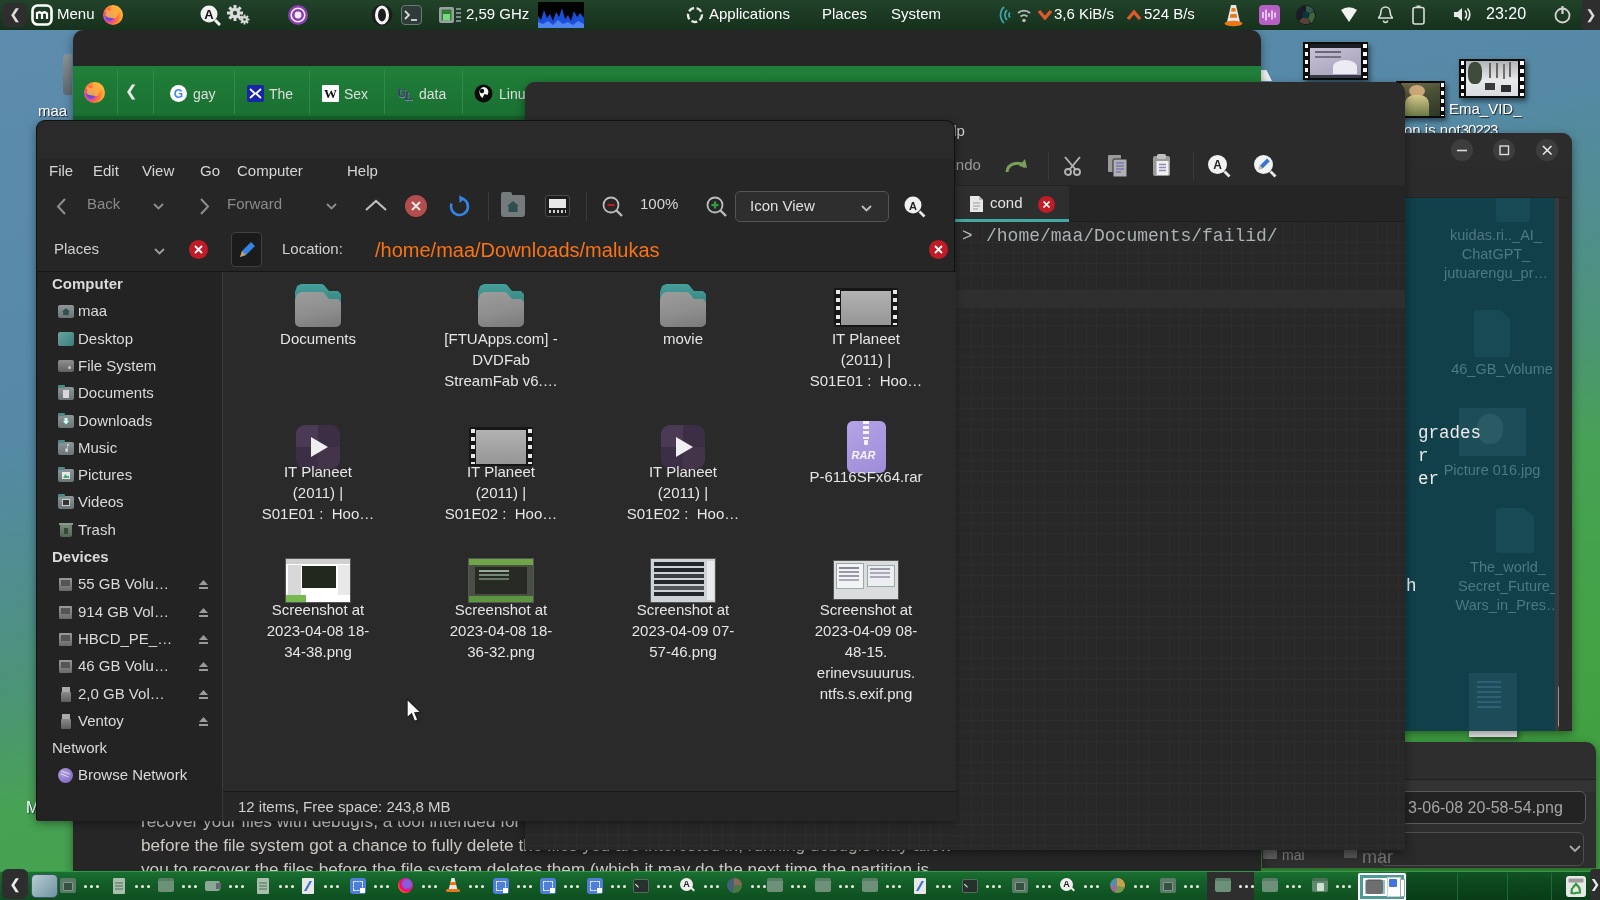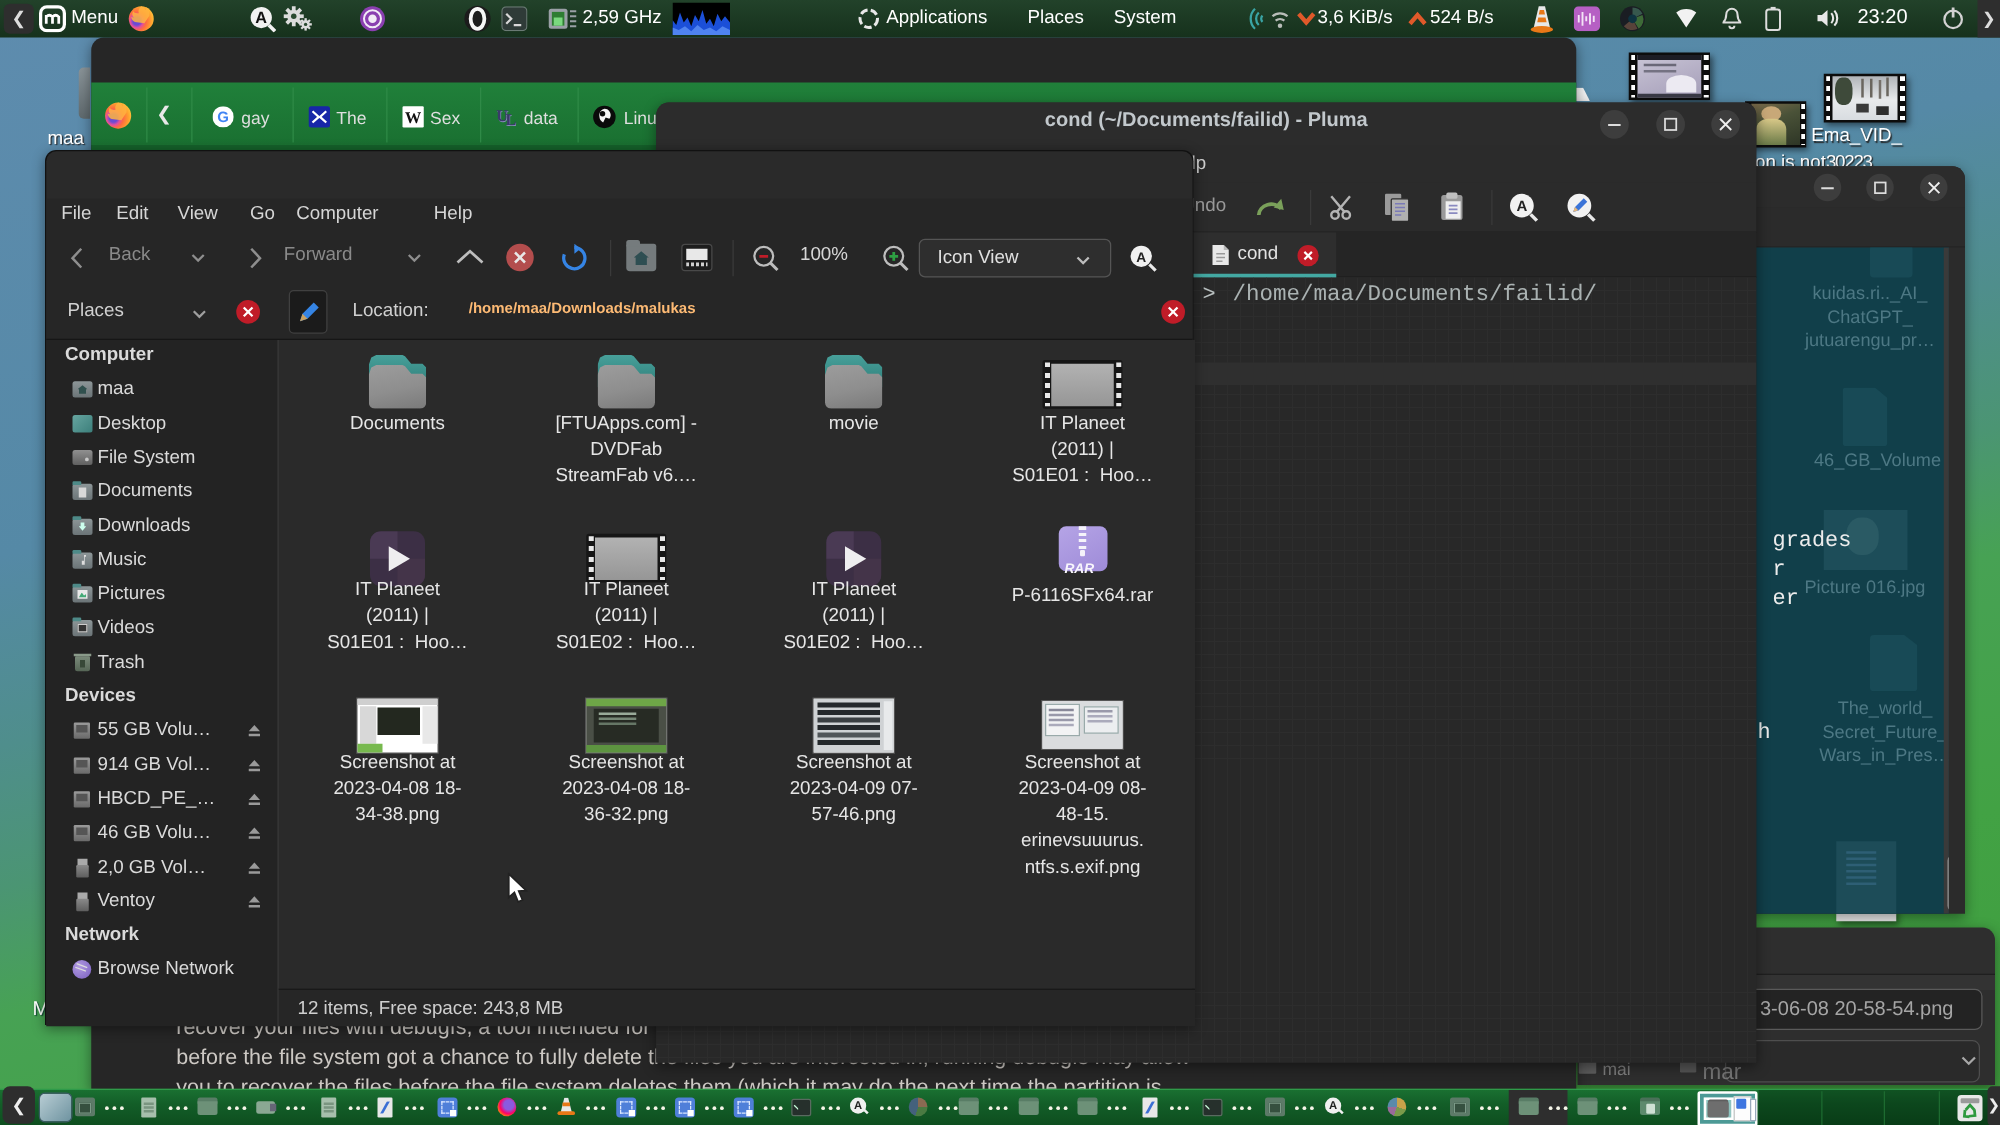--- a/index.html
+++ b/index.html
@@ -169,38 +169,20 @@
     before the file system got a chance to fully delete the files you are interested in, running debugfs may allow<br>
     you to recover the files before the file system deletes them (which it may do the next time the partition is
   </div>
 </div>
 
 <div id="term" class="win"></div>
 
 <div id="dlg" class="win"></div>
 
 <div id="pluma" class="win" style="left:525px;top:82px;width:880px;height:768px;border-radius:10px 10px 0 0;background:#2b2b2b;">
-  <div class="tbar" style="height:34px;border-radius:10px 10px 0 0;background:#2c2c2c;">
-    <div class="ttl" style="top:6px;font-size:16px;color:#c2c8cc;">cond (~/Documents/failid) - Pluma</div>
-    <div class="wbtn" style="left:755px;top:6px;width:23px;height:23px;">
-        <svg width="23" height="23">
-          <line x1="6.5" y1="12" x2="16.5" y2="12" stroke="#ddd" stroke-width="1.6"></line>
-        </svg>
-      </div>
-    <div class="wbtn" style="left:800px;top:6px;width:23px;height:23px;">
-        <svg width="23" height="23">
-          <rect x="7" y="7" width="9" height="9" fill="none" stroke="#ddd" stroke-width="1.4"></rect>
-        </svg>
-      </div>
-    <div class="wbtn" style="left:844px;top:6px;width:23px;height:23px;">
-        <svg width="23" height="23">
-          <path d="M7 7 l9 9 M16 7 l-9 9" stroke="#eee" stroke-width="1.5"></path>
-        </svg>
-      </div>
-  </div>
 
   <div class="abs" style="left:0;top:34px;width:100%;height:30px;background:#2b2b2b;color:#d0d0d0;font-size:15px;">
     <span class="abs" style="left:14px;top:6px;">File</span>
       <span class="abs" style="left:60px;top:6px;">Edit</span>
       <span class="abs" style="left:108px;top:6px;">View</span>
       <span class="abs" style="left:163px;top:6px;">Search</span>
       <span class="abs" style="left:230px;top:6px;">Tools</span>
       <span class="abs" style="left:292px;top:6px;">Documents</span>
       <span class="abs" style="left:409px;top:6px;">Help</span>
   </div>
@@ -348,21 +330,21 @@
     <div class="abs" style="left:152px;top:12px;width:19px;height:19px;border-radius:50%;background:#c01c28;"><svg width="19" height="19">
           <path d="M6 6 l7 7 M13 6 l-7 7" stroke="#fff" stroke-width="1.8"></path>
         </svg></div>
     <div class="abs" style="left:194px;top:4px;width:31px;height:35px;background:#1b1b1b;border:1px solid #404040;border-radius:4px;">
         <svg class="abs" style="left:5px;top:7px;" width="20" height="20" viewBox="0 0 20 20">
           <path d="M3 17 l2-6 l9-9 l4 4 l-9 9z" fill="#3584e4"></path>
           <path d="M3 17 l2-6 l4 4z" fill="#c8a060"></path>
         </svg>
       </div>
     <span class="abs" style="left:245px;top:12px;color:#d0d0d0;font-size:15px;">Location:</span>
-    <span class="abs" style="left:338px;top:11px;color:#fdba74;font-size:12px;font-weight:bold;">/home/maa/Downloads/malukas</span>
+    <span class="abs" style="left:338px;top:11px;color:#f97316;font-size:20px;">/home/maa/Downloads/malukas</span>
     <div class="abs" style="left:892px;top:12px;width:19px;height:19px;border-radius:50%;background:#c01c28;"><svg width="19" height="19">
           <path d="M6 6 l7 7 M13 6 l-7 7" stroke="#fff" stroke-width="1.8"></path>
         </svg></div>
   </div>
 
   <div id="sidebar" class="abs" style="left:0;top:151px;width:186px;height:549px;background:#232323;border-right:1px solid #3a3a3a;color:#dadada;font-size:15px;">
       <div style="position:absolute;left:15px;top:3px;font-weight:bold;">Computer</div>
       <div style="position:absolute;left:21px;top:31.3px;width:16px;height:16px;">
         <div style="position:absolute;width:16px;height:13px;top:2px;background:linear-gradient(#8d9698,#6b7477);border-radius:2px;"></div>
         <div style="position:absolute;left:4px;top:5px;width:8px;height:7px;background:#30504e;clip-path:polygon(50% 0,100% 45%,85% 45%,85% 100%,15% 100%,15% 45%,0 45%);"></div>
@@ -462,21 +444,21 @@
       </svg>
       <div style="position:absolute;left:21px;top:440.8000000000001px;width:16px;height:16px;">
         <div style="position:absolute;left:4px;top:1px;width:8px;height:6px;background:#aaa;"></div>
         <div style="position:absolute;left:3px;top:6px;width:10px;height:10px;background:linear-gradient(#8a8a8a,#5e5e5e);border-radius:1px;"></div>
       </div>
       <div style="position:absolute;left:41px;top:439.8000000000001px;">Ventoy</div>
       <svg style="position:absolute;left:160px;top:442.8000000000001px;" width="13" height="12">
         <path d="M2 7 l4.5-5 l4.5 5z" fill="#9a9a9a"></path>
         <rect x="2" y="9" width="9" height="2" fill="#9a9a9a"></rect>
       </svg>
-      <div style="position:absolute;left:15px;top:467.10000000000014px;font-weight:bold;text-align:center;">Network</div>
+      <div style="position:absolute;left:15px;top:467.10000000000014px;font-weight:normal;text-align:center;">Network</div>
       <div style="position:absolute;left:21px;top:495.40000000000015px;width:16px;height:16px;">
         <div style="position:absolute;width:15px;height:15px;top:1px;border-radius:50%;background:radial-gradient(circle at 35% 35%,#b09ae0,#7a5fc0);"></div>
         <div style="position:absolute;left:3px;top:5px;width:9px;height:1.2px;background:#ddd;transform:rotate(20deg);box-shadow:0 3px 0 #ddd;"></div>
       </div>
       <div style="position:absolute;left:41px;top:494.40000000000015px;">Browse Network</div>
     </div>
 
   <div id="files" class="abs" style="left:187px;top:151px;width:732px;height:519px;background:#2a2a2a;">
       <div style="position:absolute;left:71px;top:12px;width:46px;height:43px;">
         <div style="position:absolute;left:0;top:0;width:46px;height:26px;background:linear-gradient(#47a09a,#2e7d78);clip-path:polygon(0 8px,2px 2px,6px 0,27px 0,29px 1px,34px 7px,43px 7px,46px 10px,46px 100%,0 100%);"></div>
@@ -507,21 +489,21 @@
       <div style="position:absolute;left:245px;top:155px;width:64px;height:39px;background:#161616;border-radius:2px;">
         <div style="position:absolute;left:7px;top:2.5px;width:50px;height:34px;background:linear-gradient(#b2b2b2,#969696);"></div>
         <div style="position:absolute;left:1.5px;top:2px;width:4px;height:35px;background:repeating-linear-gradient(#e8e8e8 0 4px,#161616 4px 8.2px);"></div>
         <div style="position:absolute;left:58.5px;top:2px;width:4px;height:35px;background:repeating-linear-gradient(#e8e8e8 0 4px,#161616 4px 8.2px);"></div>
       </div>
       <div style="position:absolute;left:437px;top:153px;width:44px;height:44px;background:#3c2f45;border-radius:9px;overflow:hidden;">
         <div style="position:absolute;left:0;top:0;width:22px;height:22px;background:#4a3a54;"></div>
         <div style="position:absolute;left:22px;top:22px;width:22px;height:22px;background:#443449;"></div>
         <div style="position:absolute;left:15px;top:12px;width:0;height:0;border-left:17px solid #efeef0;border-top:10.5px solid transparent;border-bottom:10.5px solid transparent;"></div>
       </div>
-      <div style="position:absolute;left:622.5px;top:149px;width:39px;height:36px;background:linear-gradient(150deg,#b5a4e6,#9e8bd8);border-radius:6px;">
+      <div style="position:absolute;left:622.5px;top:149px;width:39px;height:52px;background:linear-gradient(150deg,#b5a4e6,#9e8bd8);border-radius:6px;">
         <div style="position:absolute;left:16.5px;top:0;width:6px;height:20px;background:repeating-linear-gradient(#f5f3fa 0 2.6px,rgba(0,0,0,0) 2.6px 5.2px);"></div>
         <div style="position:absolute;left:17.5px;top:19px;width:4px;height:5px;background:#f5f3fa;border-radius:1px;"></div>
         <div style="position:absolute;left:5px;top:28px;font:italic bold 11px 'Liberation Sans';color:#f8f6fc;">RAR</div>
       </div>
       <div style="position:absolute;left:19px;top:189px;width:150px;text-align:center;color:#e6e6e6;font-size:15px;line-height:21px;">IT Planeet<br>(2011)&nbsp;|<br>S01E01&nbsp;:&nbsp; Hoo…</div>
       <div style="position:absolute;left:202px;top:189px;width:150px;text-align:center;color:#e6e6e6;font-size:15px;line-height:21px;">IT Planeet<br>(2011)&nbsp;|<br>S01E02&nbsp;:&nbsp; Hoo…</div>
       <div style="position:absolute;left:384px;top:189px;width:150px;text-align:center;color:#e6e6e6;font-size:15px;line-height:21px;">IT Planeet<br>(2011)&nbsp;|<br>S01E02&nbsp;:&nbsp; Hoo…</div>
       <div style="position:absolute;left:567px;top:194px;width:150px;text-align:center;color:#e6e6e6;font-size:15px;line-height:21px;">P-6116SFx64.rar</div>
       <div style="position:absolute;left:62px;top:287px;width:64px;height:43px;background:#fff;box-shadow:0 0 0 1px #555;">
         <div style="position:absolute;left:0;top:0;width:64px;height:5px;background:#cfcfcf;"></div>

